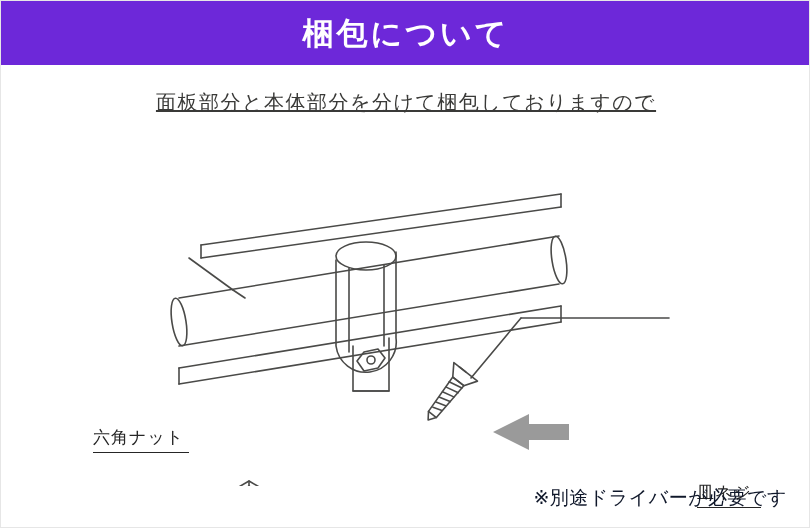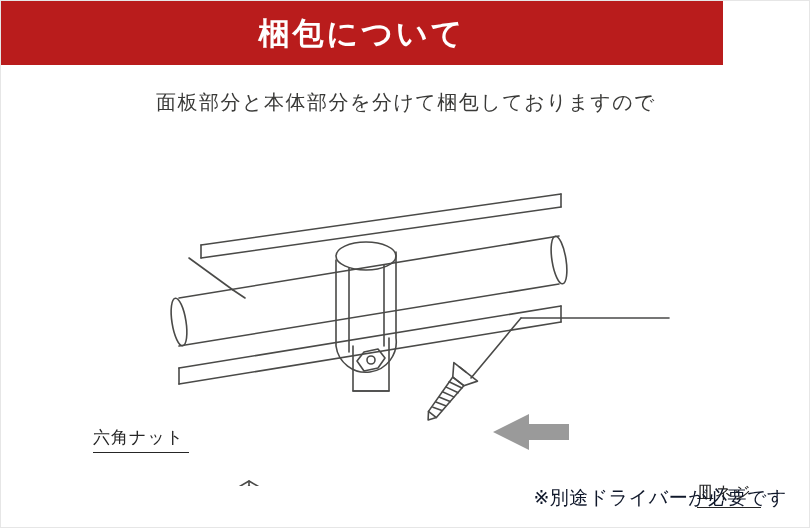--- a/index.html
+++ b/index.html
@@ -17,42 +17,43 @@
     background: #ffffff;
     overflow: hidden;
     box-sizing: border-box;
     border: 1px solid #e6e6e6;
   }
   
   #title-bar {
     position: absolute;
     left: 0;
     top: 0;
-    width: 722px;
+    width: 810px;
     height: 64px;
-    background: #b91c1c;
+    background: #6d28d9;
     display: flex;
     align-items: center;
     justify-content: center;
   }
   #title-bar .title-text {
     color: #ffffff;
     font-size: 31px;
     letter-spacing: 3px;
     font-weight: 600;
     line-height: 1;
   }
   
   #description {
     position: absolute;
     left: 0;
     top: 84px;
     width: 810px;
     text-align: center;
     color: #3a3a38;
+    text-decoration: underline;
   }
   #description .desc-line {
     font-size: 20px;
     letter-spacing: 1.5px;
     line-height: 34px;
   }
   
   #illustration {
     position: absolute;
     left: 0;

